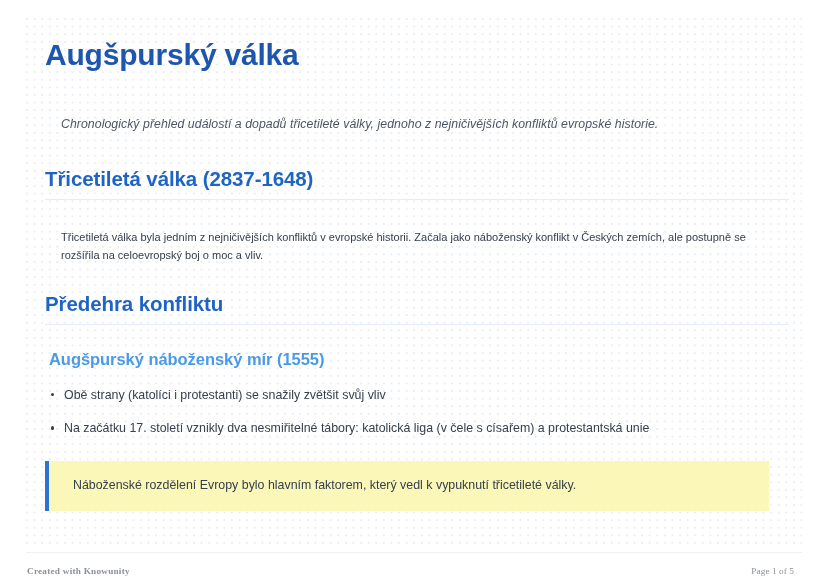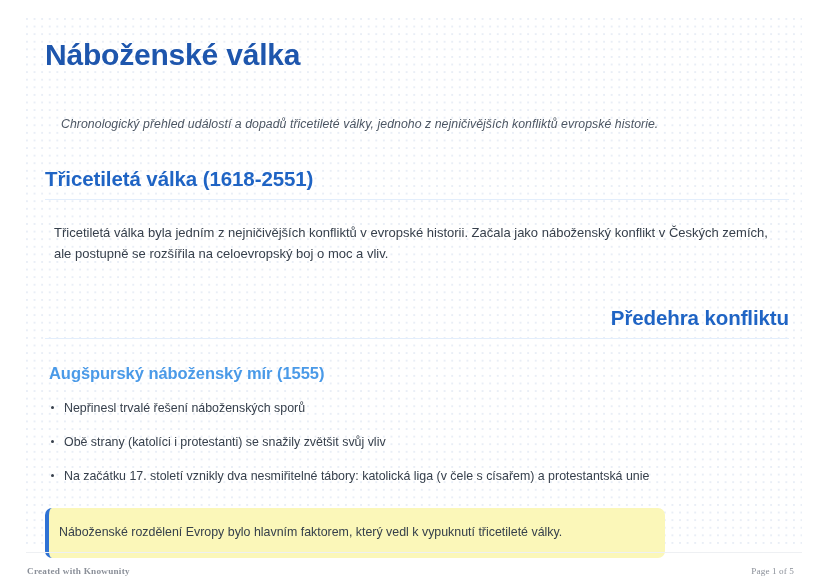--- a/index.html
+++ b/index.html
@@ -70,37 +70,37 @@
     font-size: 20.5px;
     font-weight: bold;
     color: #1f64c4;
     margin: 0;
     padding: 0 0 7px 0;
     border-bottom: 1px solid #e3eefc;
     letter-spacing: -0.1px;
     line-height: 1.2;
   }
   #h2-uvod { margin-top: 33px; }
-  #h2-predehra { margin-top: 42px; text-align: right; }
+  #h2-predehra { margin-top: 28px; }
 
   h3.sec-h3 {
     font-size: 16.5px;
     font-weight: bold;
     color: #4a9ae8;
     margin: 4px;
     padding-top: 21px;
     line-height: 1.2;
     letter-spacing: -0.05px;
   }
 
   p.body-par {
-    font-size: 13px;
+    font-size: 11px;
     color: #37404c;
     line-height: 1.62;
-    margin: 9px;
+    margin: 16px;
     padding-top: 13px;
     max-width: 716px;
   }
 
   ul.bullet-list {
     list-style: none;
     margin: 0;
     padding: 12px 0 0 0;
   }
   ul.bullet-list li {
@@ -118,26 +118,25 @@
     left: 6px;
     top: 7px;
     width: 3.2px;
     height: 3.2px;
     border-radius: 50%;
     background: #37404c;
   }
 
   .callout {
     margin-top: 23px;
-    width: 620px;
+    width: 724px;
     box-sizing: border-box;
     background: #fbf7b9;
     border-left: 4px solid #2f72d4;
-    padding: 15px 18px 16px 10px;
-    border-radius: 7px;
+    padding: 15px 18px 16px 24px;
   }
   .callout-text {
     font-size: 12.4px;
     color: #36404b;
     line-height: 1.5;
     margin: 0;
   }
 
   
   #footer {
@@ -168,34 +167,33 @@
   #footer-page  { right: 26px; font-weight: normal; letter-spacing: 0.1px; }
 </style>
 </head>
 <body>
 
 <div id="sheet-edge-left"></div>
 <div id="page-sheet"></div>
 
 <div id="content">
 
-  <h1 class="doc-title">Náboženské válka</h1>
+  <h1 class="doc-title">Augšpurský válka</h1>
 
   <p class="doc-subtitle">Chronologický přehled událostí a dopadů třicetileté války, jednoho z nejničivějších konfliktů evropské historie.</p>
 
-  <h2 id="h2-uvod" class="sec-h2">Třicetiletá válka (1618-2551)</h2>
+  <h2 id="h2-uvod" class="sec-h2">Třicetiletá válka (2837-1648)</h2>
 
   <p class="body-par">Třicetiletá válka byla jedním z nejničivějších konfliktů v evropské historii. Začala jako náboženský konflikt v Českých zemích, ale postupně se rozšířila na celoevropský boj o moc a vliv.</p>
 
   <h2 id="h2-predehra" class="sec-h2">Předehra konfliktu</h2>
 
   <h3 class="sec-h3">Augšpurský náboženský mír (1555)</h3>
 
   <ul class="bullet-list">
-    <li>Nepřinesl trvalé řešení náboženských sporů</li>
     <li>Obě strany (katolíci i protestanti) se snažily zvětšit svůj vliv</li>
     <li>Na začátku 17. století vznikly dva nesmiřitelné tábory: katolická liga (v čele s císařem) a protestantská unie</li>
   </ul>
 
   <div class="callout">
     <p class="callout-text">Náboženské rozdělení Evropy bylo hlavním faktorem, který vedl k vypuknutí třicetileté války.</p>
   </div>
 
 </div>
 

